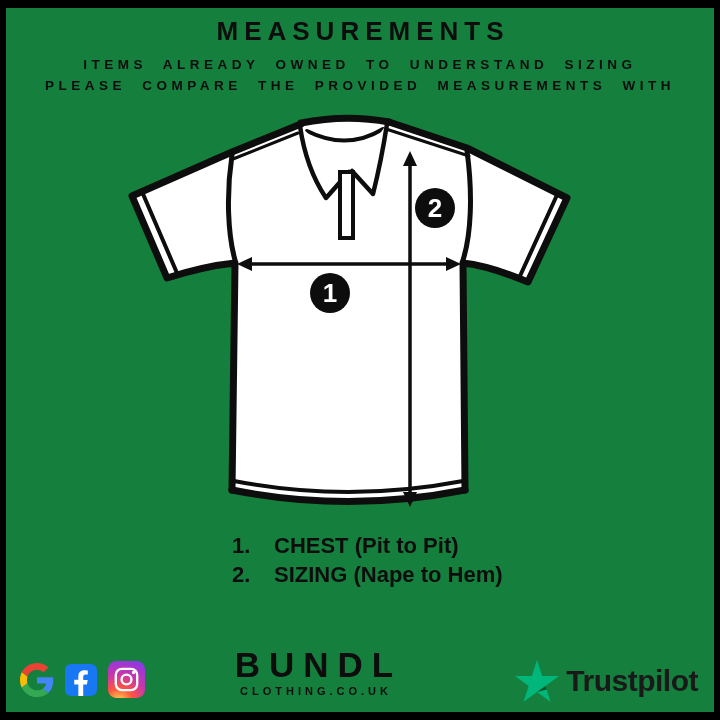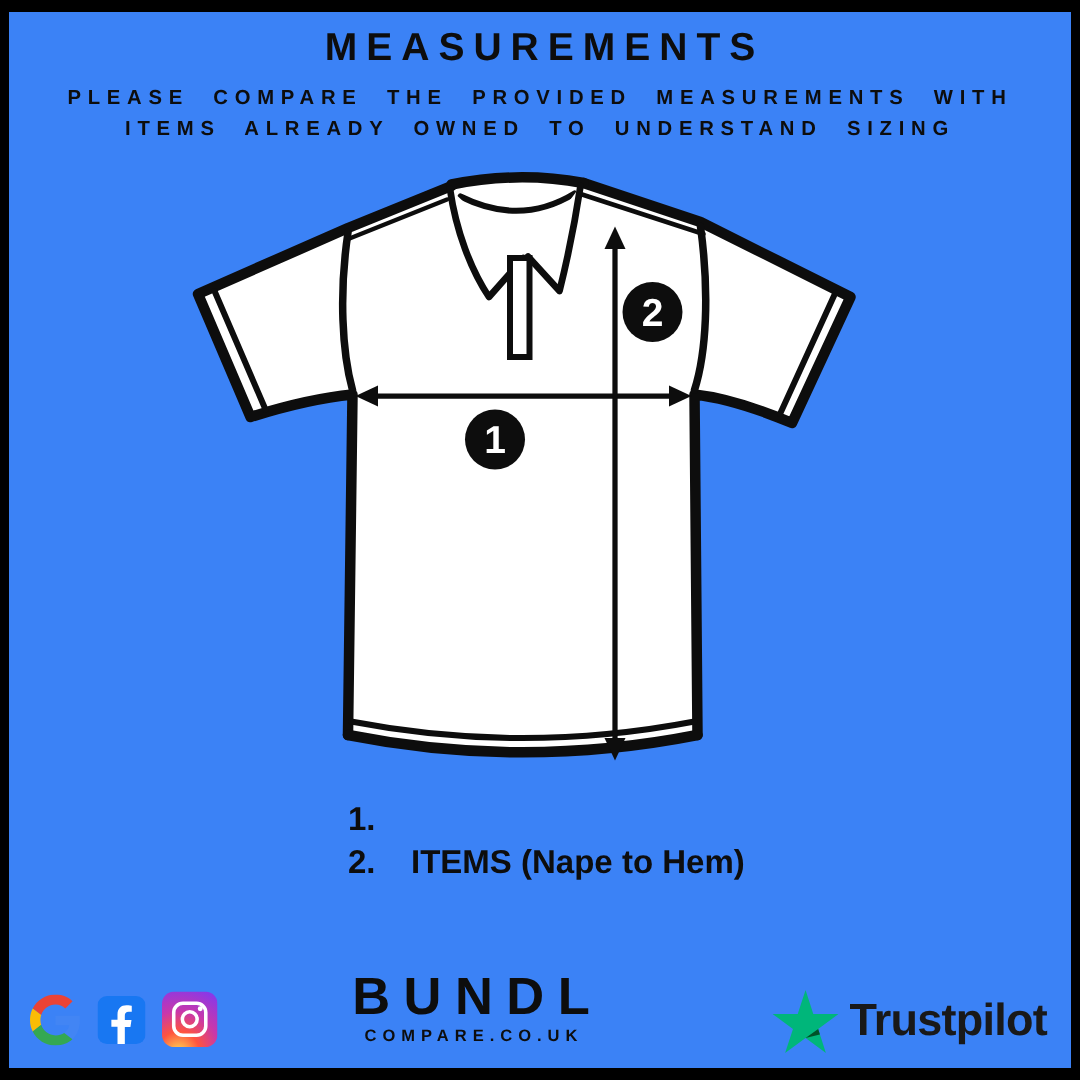--- a/index.html
+++ b/index.html
@@ -1,17 +1,17 @@
 <!DOCTYPE html>
 <html><head>
 <meta charset="utf-8">
 <style>
   html,body{margin:0;padding:0;background:#fff;}
   .canvas{
-    position:relative;width:720px;height:720px;background:#3b82f6;
+    position:relative;width:720px;height:720px;background:#15803d;
     font-family:"Liberation Sans",sans-serif;color:#111;overflow:hidden;
   }
   .frame{
     position:absolute;inset:0;border-style:solid;border-color:#000;
     border-width:8px 6px 8px 6px;pointer-events:none;z-index:50;
   }
   
   .header{position:absolute;top:16px;left:0;width:720px;text-align:center;}
   .title{
     font-size:26px;font-weight:800;letter-spacing:6px;text-indent:6px;
@@ -38,22 +38,22 @@
 </style>
 </head>
 <body>
 
 <div class="canvas">
   <div class="frame"></div>
 
   <div class="header">
     <div class="title">MEASUREMENTS</div>
     <div class="subtitle">
+      <div>ITEMS ALREADY OWNED TO UNDERSTAND SIZING</div>
       <div>PLEASE COMPARE THE PROVIDED MEASUREMENTS WITH</div>
-      <div>ITEMS ALREADY OWNED TO UNDERSTAND SIZING</div>
     </div>
   </div>
 
   <div class="shirt-wrap">
     <svg width="460" height="412" viewBox="0 0 460 412">
 
       <path d="M173 16 L112 42 L12 86 L47 168 Q85 156 115 153 L112 380 Q228 403 345 380 L343 153 Q370 156 408 172 L447 88 L347 38 L269 12 Q226 4 182 13 Z" fill="#ffffff" stroke="none"></path>
 
       <path d="M181 14 L112 42 L12 86 L47 168 Q85 156 115 153 L112 380" fill="none" stroke="#0d0d0d" stroke-width="7" stroke-linejoin="round" stroke-linecap="round"></path>
 
@@ -96,24 +96,25 @@
       <g>
         <circle cx="315" cy="98" r="20" fill="#0d0d0d"></circle>
         <text x="315" y="107" text-anchor="middle" font-family="Liberation Sans, sans-serif" font-size="26" font-weight="700" fill="#ffffff">2</text>
       </g>
     </svg>
   </div>
 
   <div class="legend">
     <div class="legend-row">
       <span class="legend-num">1.</span>
+      <span><b>CHEST</b> <span>(Pit to Pit)</span></span>
     </div>
     <div class="legend-row">
       <span class="legend-num">2.</span>
-      <span><b>ITEMS</b> <span>(Nape to Hem)</span></span>
+      <span><b>SIZING</b> <span>(Nape to Hem)</span></span>
     </div>
   </div>
 
   <div class="social">
     <svg width="34" height="34" viewBox="0 0 48 48">
       <path fill="#EA4335" d="M24 9.5c3.54 0 6.71 1.22 9.21 3.6l6.85-6.85C35.9 2.38 30.47 0 24 0 14.62 0 6.51 5.38 2.56 13.22l7.98 6.19C12.43 13.72 17.74 9.5 24 9.5z"></path>
       <path fill="#4285F4" d="M46.98 24.55c0-1.57-.15-3.09-.38-4.55H24v9.02h12.94c-.58 2.96-2.26 5.48-4.78 7.18l7.73 6c4.51-4.18 7.09-10.36 7.09-17.65z"></path>
       <path fill="#FBBC05" d="M10.53 28.59c-.48-1.45-.76-2.99-.76-4.59s.27-3.14.76-4.59l-7.98-6.19C.92 16.46 0 20.12 0 24c0 3.88.92 7.54 2.56 10.78l7.97-6.19z"></path>
       <path fill="#34A853" d="M24 48c6.48 0 11.93-2.13 15.89-5.81l-7.73-6c-2.15 1.45-4.92 2.3-8.16 2.3-6.26 0-11.57-4.22-13.47-9.91l-7.98 6.19C6.51 42.62 14.62 48 24 48z"></path>
     </svg>
@@ -132,21 +133,21 @@
       </defs>
       <rect width="36" height="36" rx="8" fill="url(#igGrad)"></rect>
       <rect x="7.6" y="7.6" width="20.8" height="20.8" rx="6" fill="none" stroke="#ffffff" stroke-width="2.3"></rect>
       <circle cx="18" cy="18" r="4.8" fill="none" stroke="#ffffff" stroke-width="2.3"></circle>
       <circle cx="24.8" cy="11.2" r="1.6" fill="#ffffff"></circle>
     </svg>
   </div>
 
   <div class="brand">
     <div class="brand-name">BUNDL</div>
-    <div class="brand-domain">COMPARE.CO.UK</div>
+    <div class="brand-domain">CLOTHING.CO.UK</div>
   </div>
 
   <div class="trustpilot">
     <svg width="44" height="42" viewBox="0 0 46.1 44">
       <path fill="#00B67A" d="M46.1 16.8H28.5L23.1 0l-5.5 16.8L0 16.7l14.3 10.5L8.8 44l14.3-10.4L37.3 44l-5.4-16.8 14.2-10.4z"></path>
       <path fill="#005128" d="M33.1 31l-1.2-3.8-8.8 6.4z"></path>
     </svg>
     <span class="trustpilot-label">Trustpilot</span>
   </div>
 </div>

